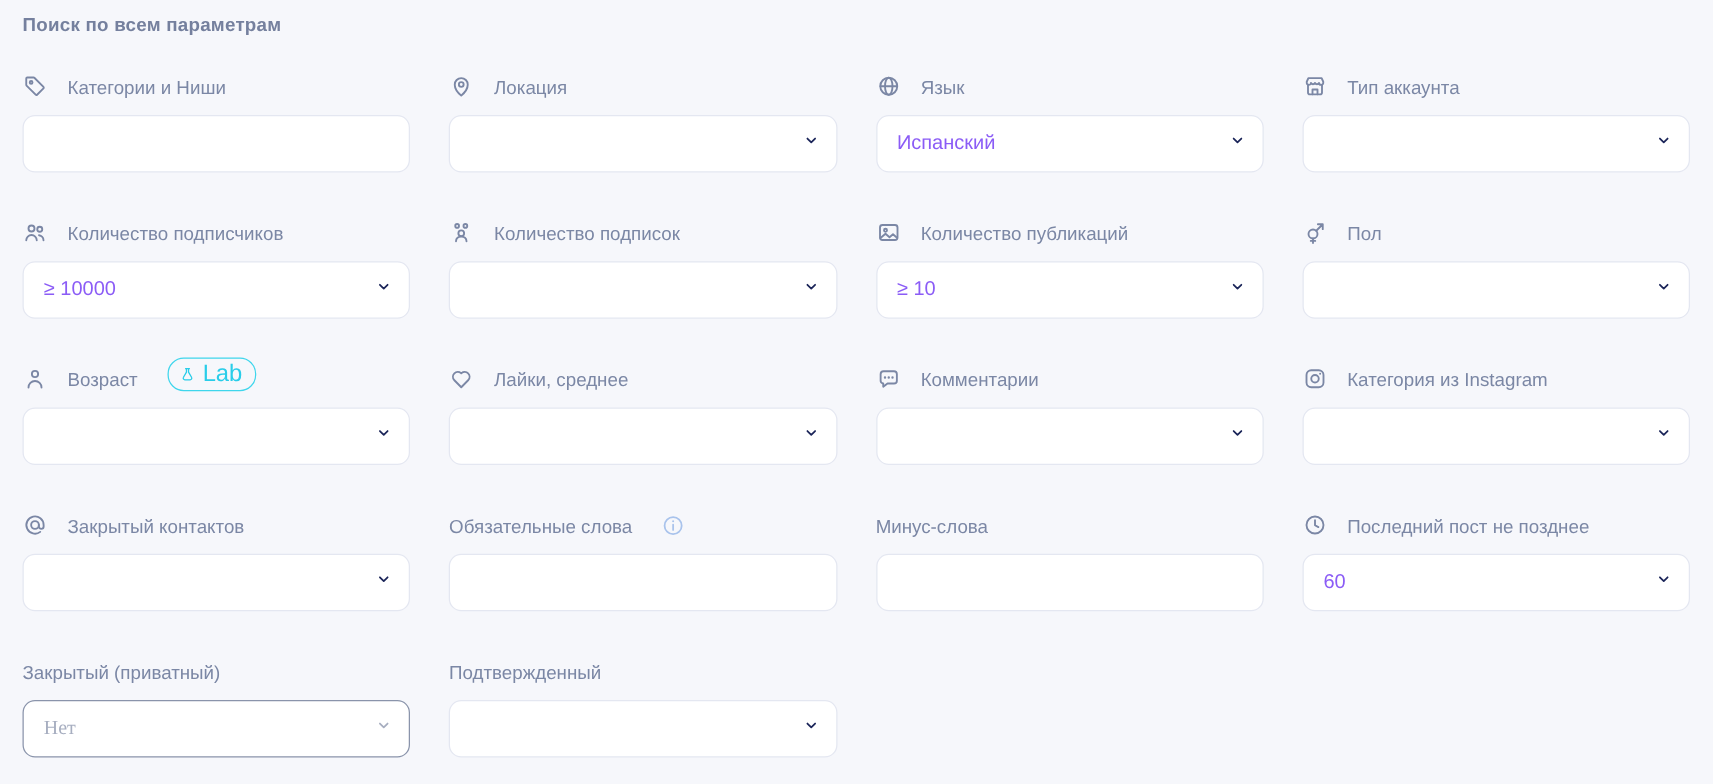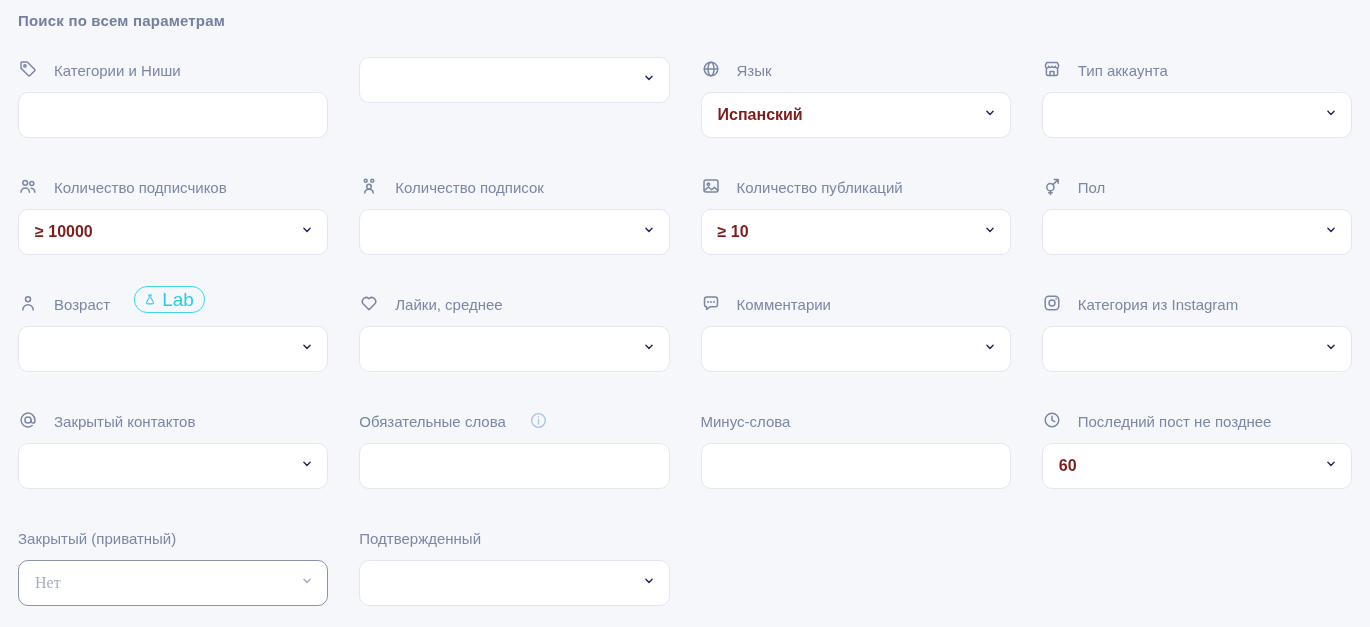--- a/index.html
+++ b/index.html
@@ -28,21 +28,21 @@
     white-space:nowrap;
   }
   .icon{display:inline-flex;flex:0 0 auto;color:#7b87a5;}
   .icon svg{display:block;}
   .control{
     position:relative;height:46px;width:100%;box-sizing:border-box;
     background:#ffffff;border:1px solid #e4e7f1;border-radius:10px;
     display:flex;align-items:center;padding:0 16px;
   }
   input.control{font:inherit;outline:none;}
-  .control .value{font-size:16px;font-weight:700;color:#7f1d1d;}
+  .control .value{font-size:16px;font-weight:400;color:#8b5cf6;}
   .chevron{position:absolute;right:13px;top:50%;transform:translateY(-50%);color:#1b2559;}
   .select{cursor:pointer;}
   .muted-select{border:1.5px solid #8a94ab;}
   .muted-select .value{color:#a7aec0;font-weight:400;font-family:Liberation Serif, serif;}
   .muted-select .chevron{color:#a7aec0;}
   .lab-badge{
     display:inline-flex;align-items:center;gap:5px;
     border:1.2px solid #3fd6ec;color:#29cde9;
     border-radius:13px;padding:3px 10px 3px 8px;
     font-size:19px;margin-left:8px;line-height:1;
@@ -148,20 +148,28 @@
             <svg class="ic" width="20" height="20">
               <use href="#i-tag"></use>
             </svg>
           </span>
         <span>Категории и Ниши</span>
       </div>
       <input class="control" type="text" style="">
     </div>
 
     <div class="field">
+      <div class="label-row">
+        <span class="icon">
+            <svg class="ic" width="20" height="20">
+              <use href="#i-pin"></use>
+            </svg>
+          </span>
+        <span>Локация</span>
+      </div>
       <div class="control select">
         <span class="value"></span>
         <span class="chevron"><svg class="ic" width="14" height="14">
               <use href="#i-chev"></use>
             </svg></span>
       </div>
     </div>
 
     <div class="field">
       <div class="label-row">

